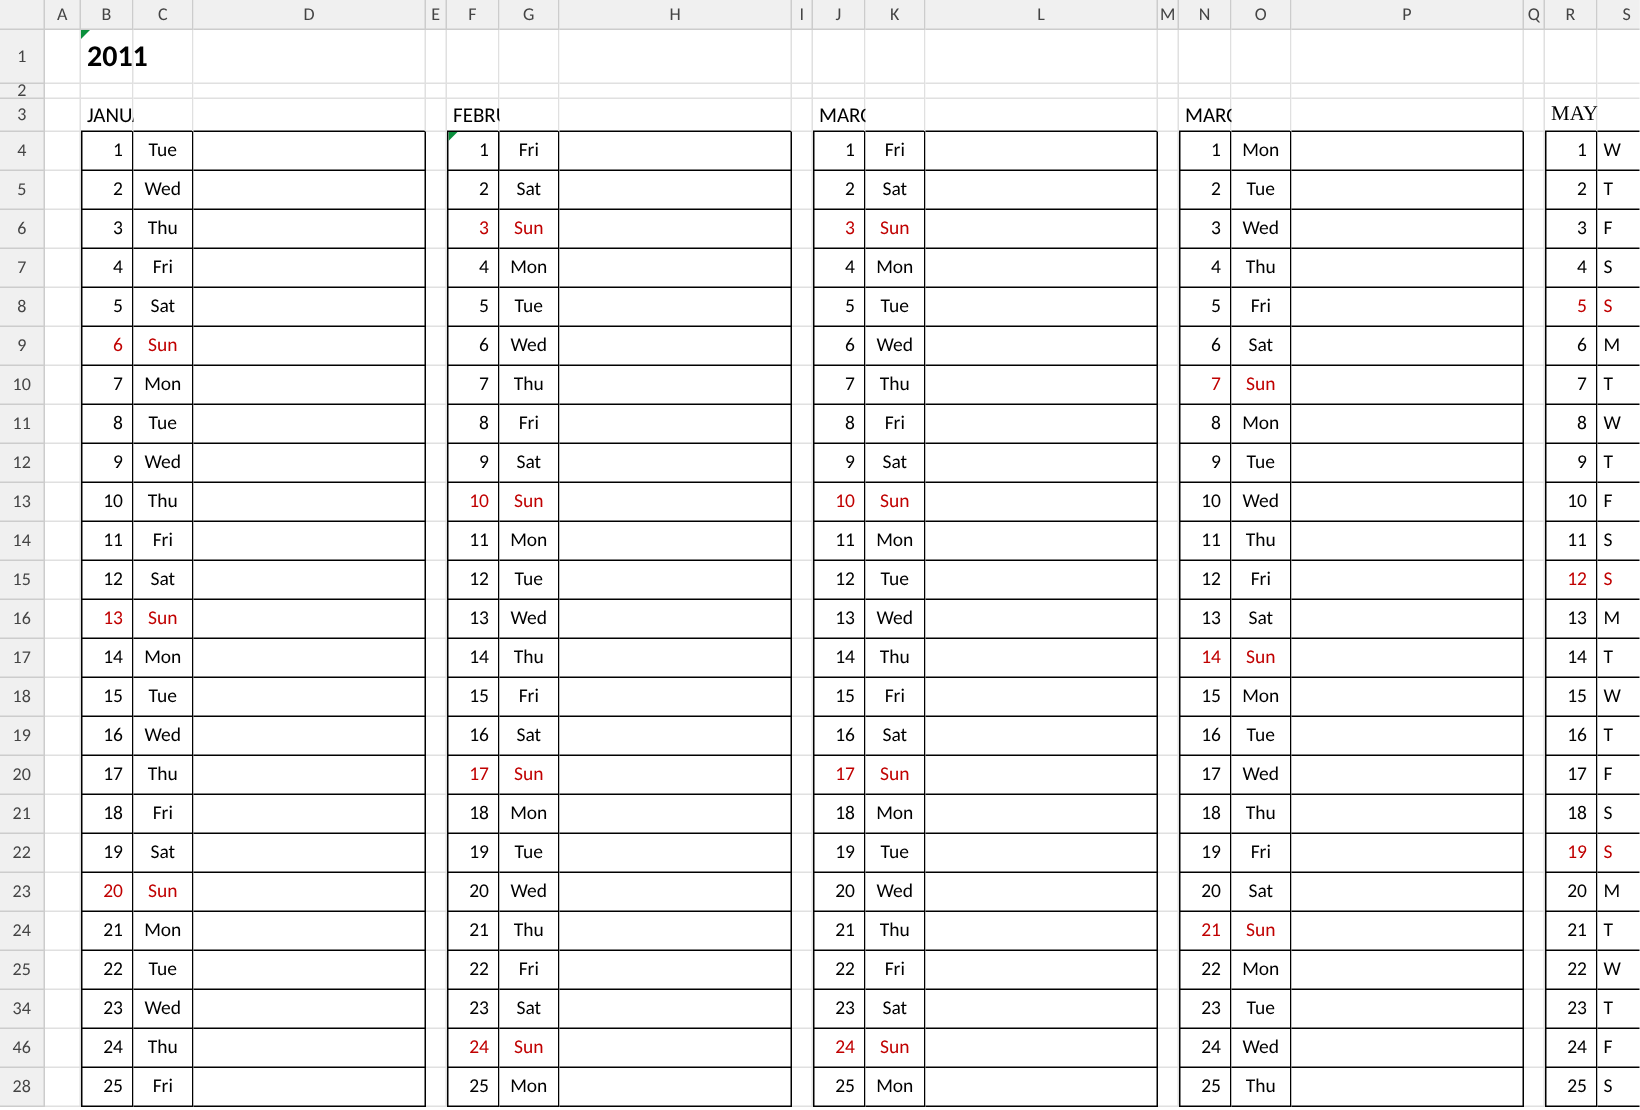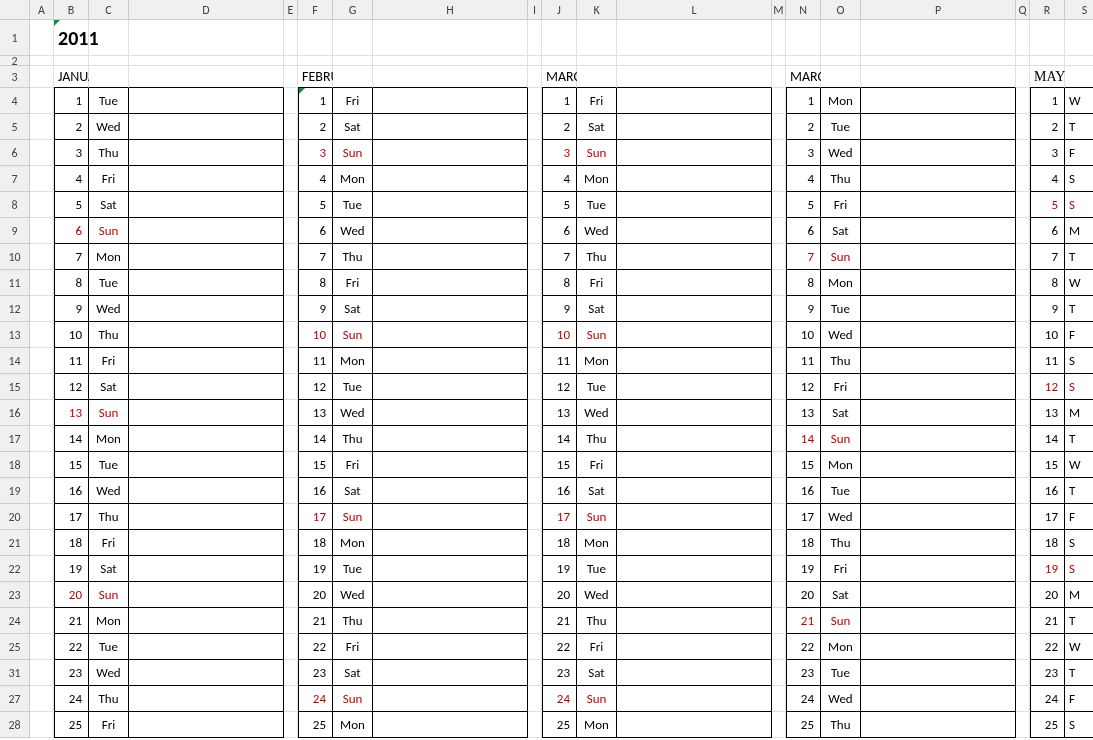--- a/index.html
+++ b/index.html
@@ -149,22 +149,22 @@
       <div class="row-h" style="height: 26px;">16</div>
       <div class="row-h" style="height: 26px;">17</div>
       <div class="row-h" style="height: 26px;">18</div>
       <div class="row-h" style="height: 26px;">19</div>
       <div class="row-h" style="height: 26px;">20</div>
       <div class="row-h" style="height: 26px;">21</div>
       <div class="row-h" style="height: 26px;">22</div>
       <div class="row-h" style="height: 26px;">23</div>
       <div class="row-h" style="height: 26px;">24</div>
       <div class="row-h" style="height: 26px;">25</div>
-      <div class="row-h" style="height: 26px;">31</div>
-      <div class="row-h" style="height: 26px;">27</div>
+      <div class="row-h" style="height: 26px;">34</div>
+      <div class="row-h" style="height: 26px;">46</div>
       <div class="row-h" style="height: 26px; text-align: right;">28</div>
     </div>
   <div class="grid" id="grid">
       <div class="g-row" style="height: 36px;">
         <div class="g-cell" style="width: 24px; height: 36px;"></div>
         <div class="g-cell year green-tri" style="width: 35px; height: 36px; overflow: visible;">2011</div>
         <div class="g-cell" style="width: 40px; height: 36px;"></div>
         <div class="g-cell" style="width: 155px; height: 36px;"></div>
         <div class="g-cell" style="width: 14px; height: 36px;"></div>
         <div class="g-cell" style="width: 35px; height: 36px;"></div>

